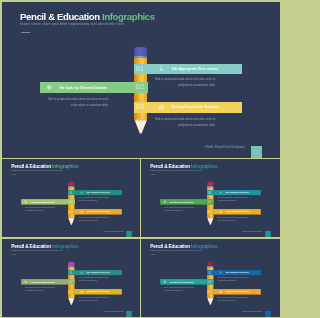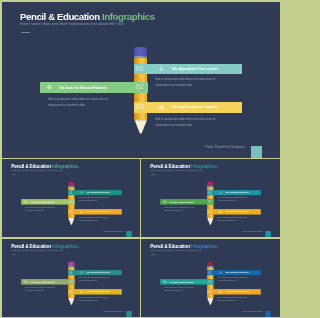--- a/index.html
+++ b/index.html
@@ -1,19 +1,19 @@
 <!DOCTYPE html>
 <html><head>
 <meta charset="utf-8">
 <style>
   html,body{margin:0;padding:0;}
   body{width:281px;height:318px;background:#c4cf8d;font-family:"Liberation Sans",sans-serif;overflow:hidden;}
   .grid{position:absolute;inset:0;display:grid;grid-template-rows:156px 78px 78px;grid-template-columns:138px 139px;gap:1.5px;padding:1.5px;box-sizing:border-box;}
   .slide{position:relative;background:#2f3b55;overflow:hidden;}
-  .hero{grid-column:1 / span 2;}
+  .hero{grid-column:1 / span 2;text-align:right;}
 
   .sl{position:absolute;left:-1.5px;top:-1.5px;width:278.5px;height:157.5px;transform-origin:0 0;}
   .title{position:absolute;left:20px;top:11.5px;font-size:9.6px;font-weight:bold;color:#fff;letter-spacing:-0.4px;white-space:nowrap;line-height:1;}
   .title .g{color:#6cbd79;}
   .subtitle{position:absolute;left:19.8px;top:22.1px;font-size:3.95px;color:#8e9bb2;white-space:nowrap;letter-spacing:0.03px;line-height:1;}
   .uline{position:absolute;left:20.5px;top:31.6px;width:9.5px;height:1.1px;background:#74899e;}
 
   .pencil{position:absolute;left:134px;top:47.4px;width:13px;}
   .eraser{height:8.7px;border-radius:3.5px 3.5px 0 0;}
   .ferrule{height:2.4px;background:linear-gradient(90deg,#62789c,#8fa4bb 45%,#5d7296);}

